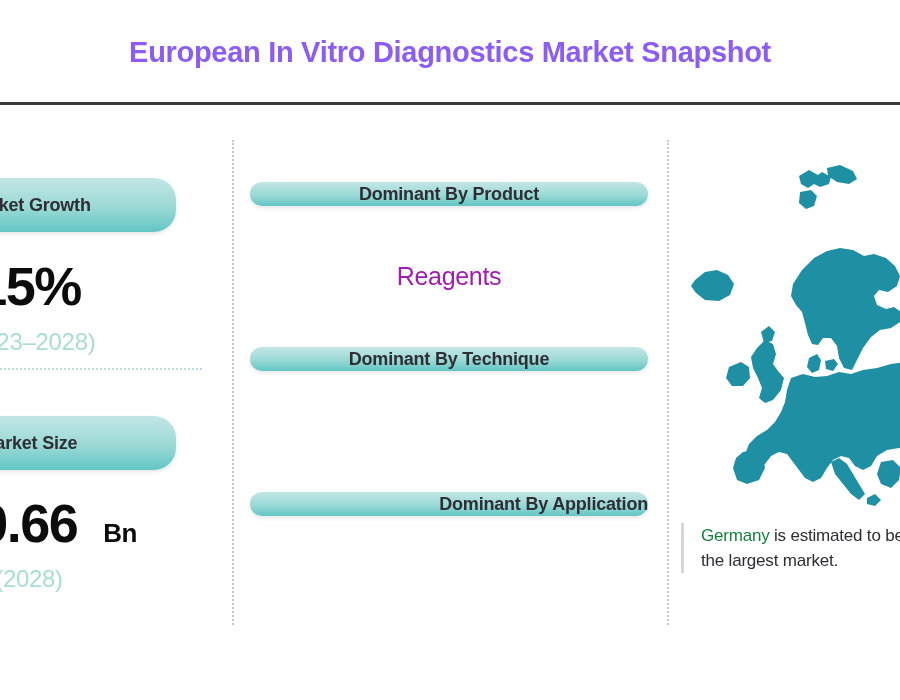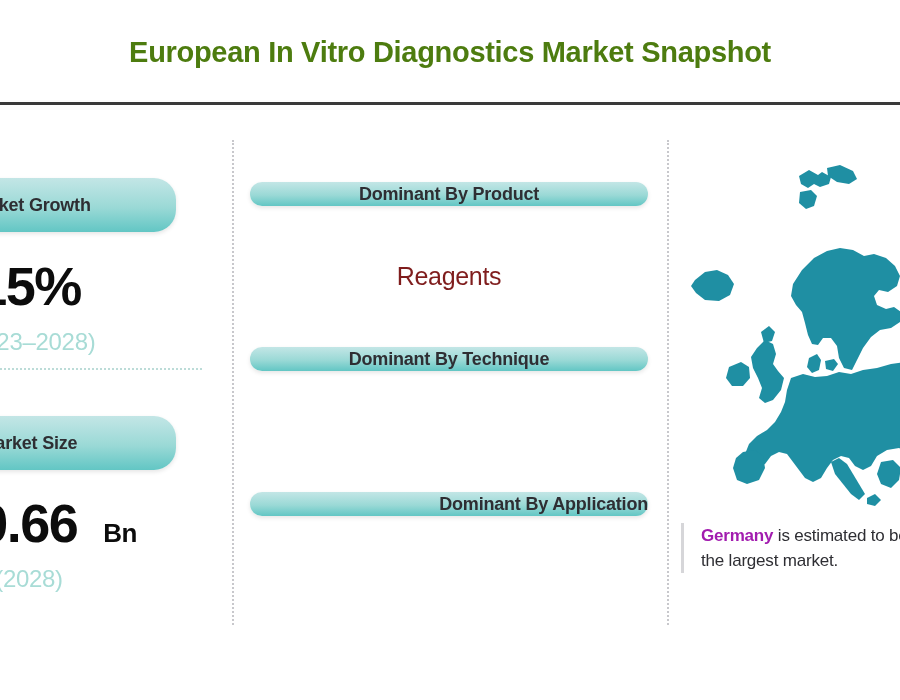--- a/index.html
+++ b/index.html
@@ -29,21 +29,21 @@
     height: 104px;
     display: flex;
     align-items: center;
     justify-content: center;
     background: #ffffff;
   }
 
   .header-title {
     font-size: 29px;
     font-weight: bold;
-    color: #4d7c0f;
+    color: #8b5cf6;
     letter-spacing: -0.3px;
     white-space: nowrap;
   }
 
   .header-rule {
     position: absolute;
     left: 0;
     top: 102px;
     width: 900px;
     height: 3px;
@@ -158,21 +158,21 @@
   .center-pill.p1 { top: 42px; }
   .center-pill.p2 { top: 207px; }
   .center-pill.p3 { top: 352px; justify-content: flex-end; }
 
   .center-value {
     position: absolute;
     left: 0;
     width: 398px;
     text-align: center;
     font-size: 25px;
-    color: #7f1d1d;
+    color: #a21caf;
     letter-spacing: -0.3px;
     white-space: nowrap;
   }
   .center-value.v1 { top: 122px; }
   .center-value.v2 { top: 288px; }
   .center-value.v3 { top: 438px; }
 
   
   .col-right {
     position: absolute;
@@ -201,22 +201,22 @@
     border-left: 3px solid #d6d6d9;
   }
 
   .caption-text {
     font-size: 17px;
     line-height: 25px;
     color: #2e2e33;
     letter-spacing: -0.2px;
   }
   .caption-text .country {
-    font-weight: bold;
-    color: #a21caf;
+    font-weight: normal;
+    color: #15803d;
   }
 </style>
 </head>
 <body>
 
 <div id="infographic">
 
   <div class="header">
     <div class="header-title">European In Vitro Diagnostics Market Snapshot</div>
   </div>

